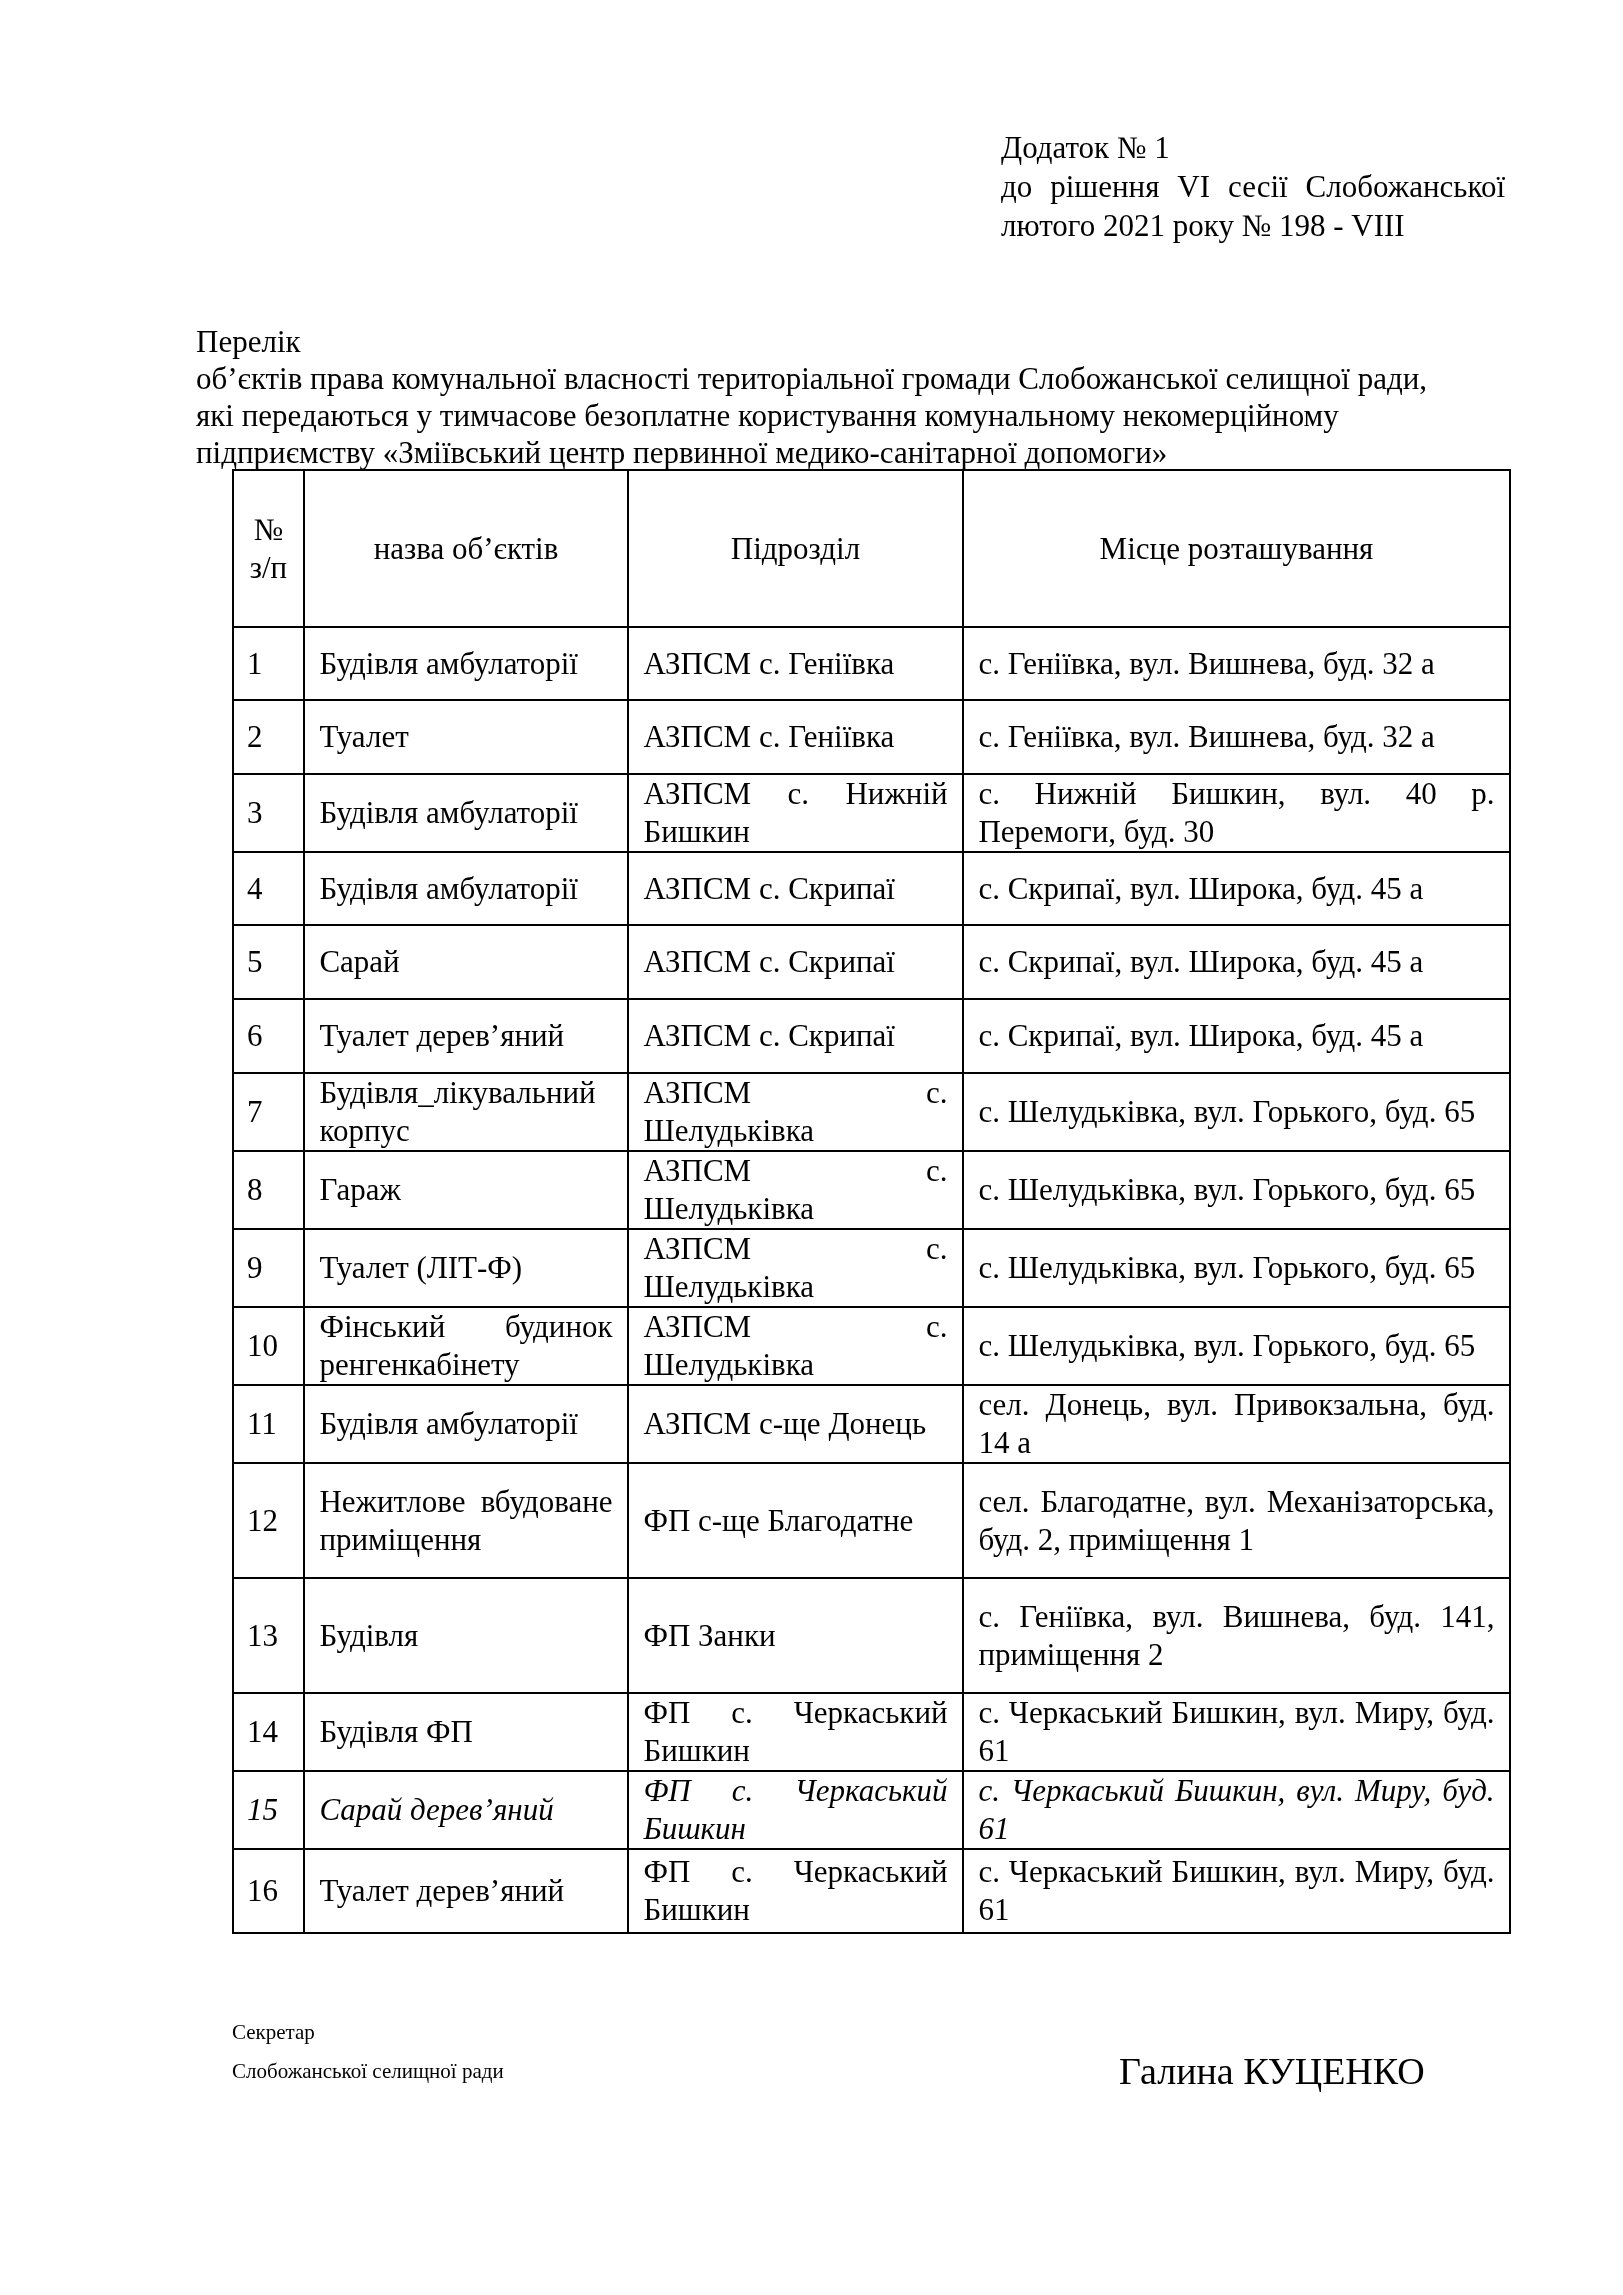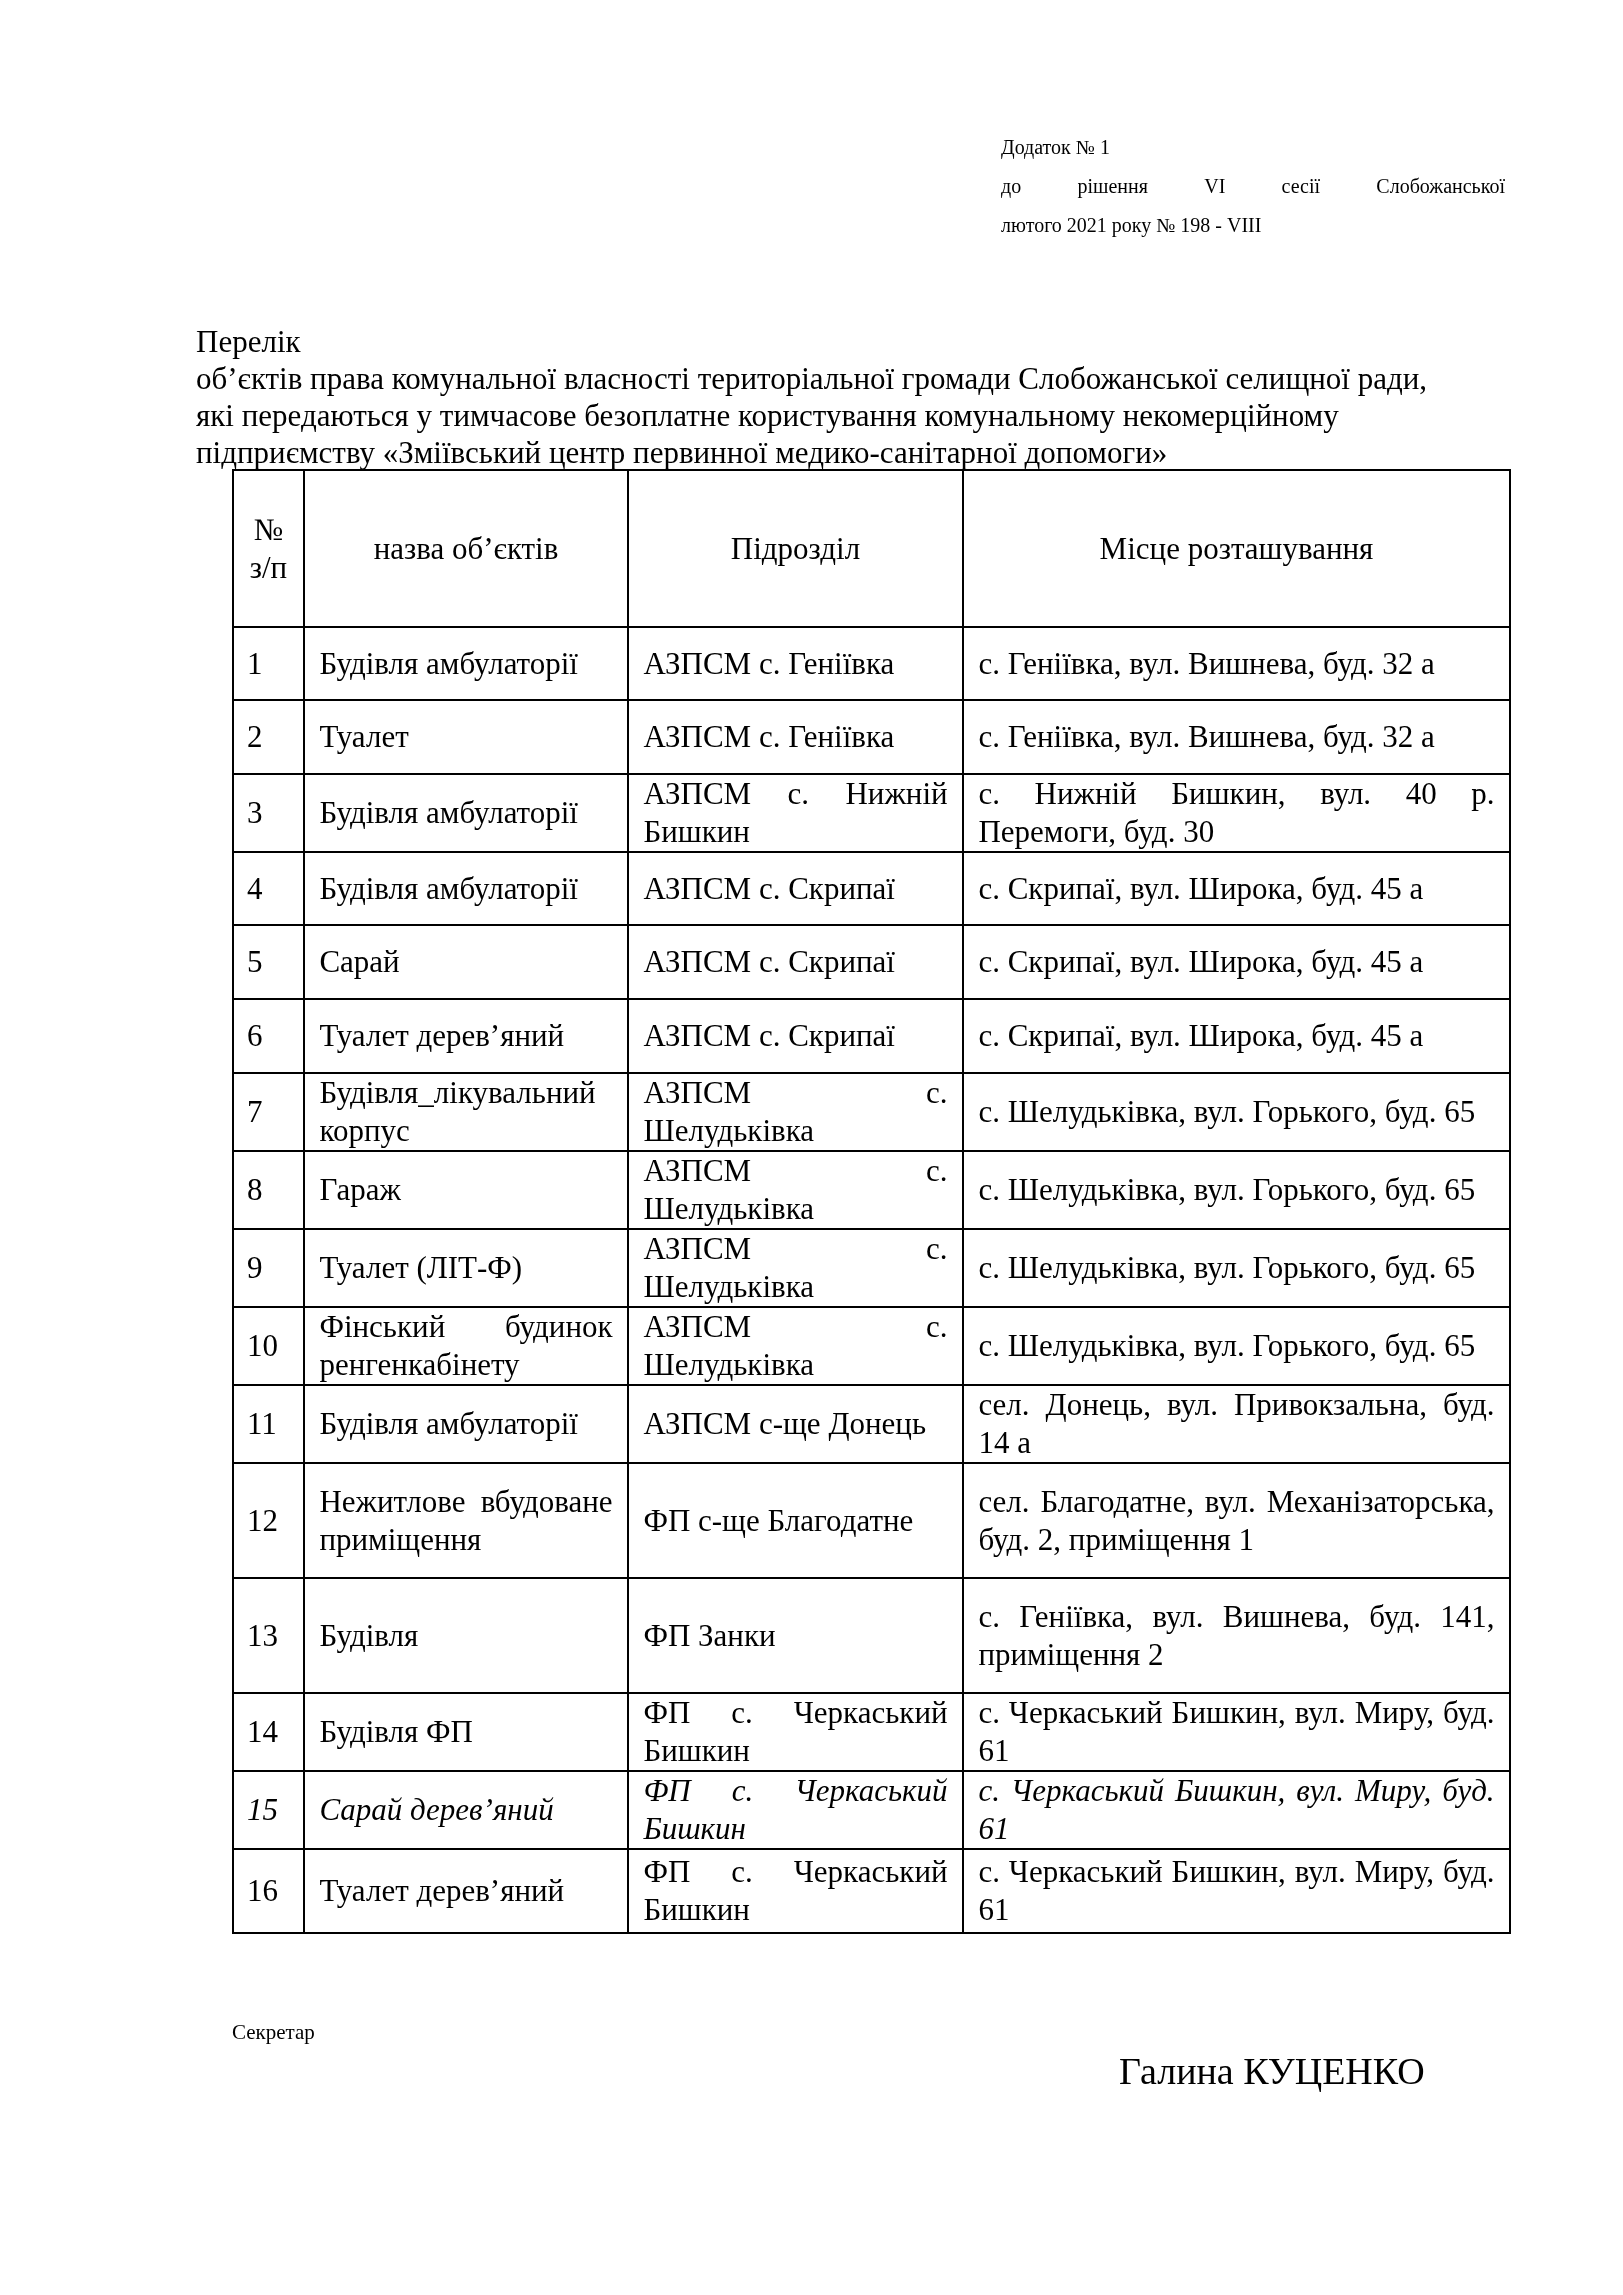--- a/index.html
+++ b/index.html
@@ -1,19 +1,19 @@
 <!DOCTYPE html>
 <html style="font-size:10.5px"><head>
 <meta charset="utf-8">
 <style>
   html, body { margin: 0; padding: 0; background: #ffffff; }
   body { width: 1623px; height: 2295px; position: relative; overflow: hidden;
          font-family: "Liberation Serif", "DejaVu Serif", serif; color: #000; }
   .annex { position: absolute; left: 1001px; top: 128px; width: 504px;
-           font-size: 20px; line-height: 39px; }
+           font-size: 31px; line-height: 39px; }
   .annex .line { display: block; text-align: justify; text-align-last: justify; }
   .annex .line.first, .annex .line.last { text-align-last: left; }
   .title-block { position: absolute; left: 196px; top: 323px; width: 1375px;
                  font-size: 31px; line-height: 37px; }
   .title-block div { white-space: nowrap; }
   table.objects { position: absolute; left: 232px; top: 469px; width: 1276px;
                   border-collapse: collapse; table-layout: fixed; font-size: 31px; line-height: 38px; }
   table.objects td, table.objects th { border: 2px solid #000; padding: 0 14.4px; vertical-align: middle;
                   font-weight: normal; }
   table.objects th { text-align: center; height: 155px; }
@@ -152,15 +152,16 @@
         <td class="num">16</td>
         <td class="just">Туалет дерев’яний</td>
         <td class="just">ФП с. Черкаський Бишкин</td>
         <td class="just">с. Черкаський Бишкин, вул. Миру, буд. 61</td>
       </tr>
     </tbody>
 </table>
 
 <div class="sign">
   <div>Секретар</div>
+  <div>Слобожанської селищної ради</div>
 </div>
 <div class="sign-name">Галина КУЦЕНКО</div>
 
 
 </body></html>

